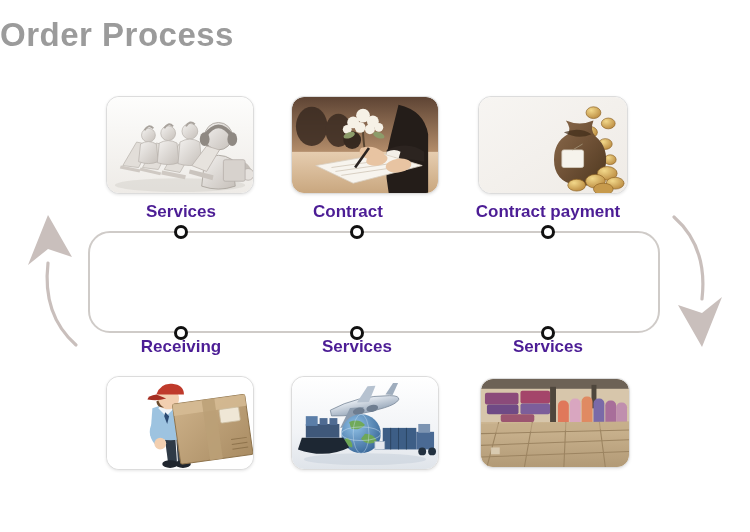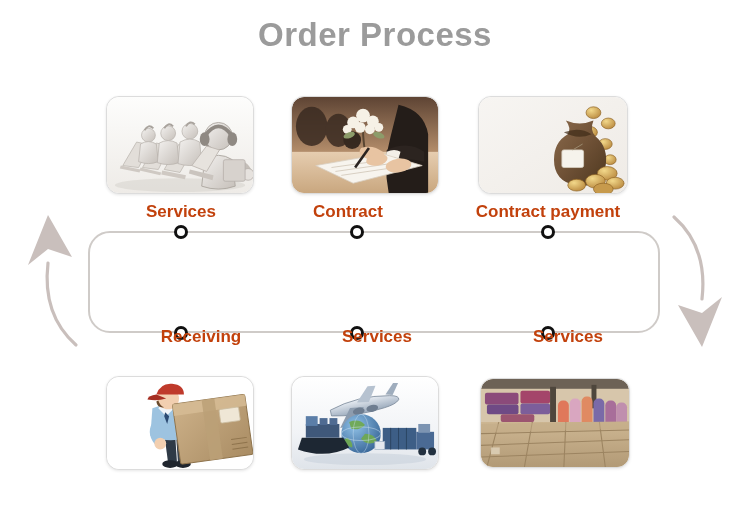--- a/index.html
+++ b/index.html
@@ -17,21 +17,20 @@
     background: #ffffff;
     overflow: hidden;
   }
 
   
   #page-title {
     position: absolute;
     left: 0;
     top: 16px;
     width: 750px;
-    text-align: center;
     font-size: 33px;
     font-weight: bold;
     color: #9b9b9b;
     letter-spacing: 0.5px;
   }
 
   
   .card {
     position: absolute;
     box-sizing: border-box;
@@ -55,26 +54,26 @@
   #card-receive-payment { left: 478px; top: 96px;  width: 150px; height: 98px; }
   #card-receiving       { left: 106px; top: 376px; width: 148px; height: 94px; }
   #card-delivery        { left: 291px; top: 376px; width: 148px; height: 94px; }
   #card-packing         { left: 480px; top: 378px; width: 150px; height: 90px; }
 
   
   .node-label {
     position: absolute;
     font-size: 17px;
     font-weight: bold;
-    color: #c2410c;
+    color: #4c1d95;
     white-space: nowrap;
     transform: translateX(-50%);
   }
   .label-top    { top: 202px; }
-  .label-bottom { top: 327px; margin-left: 20px; }
+  .label-bottom { top: 337px; }
 
   
   #track {
     position: absolute;
     left: 88px;
     top: 231px;
     width: 572px;
     height: 102px;
     box-sizing: border-box;
     border: 2px solid #cfcbc8;

